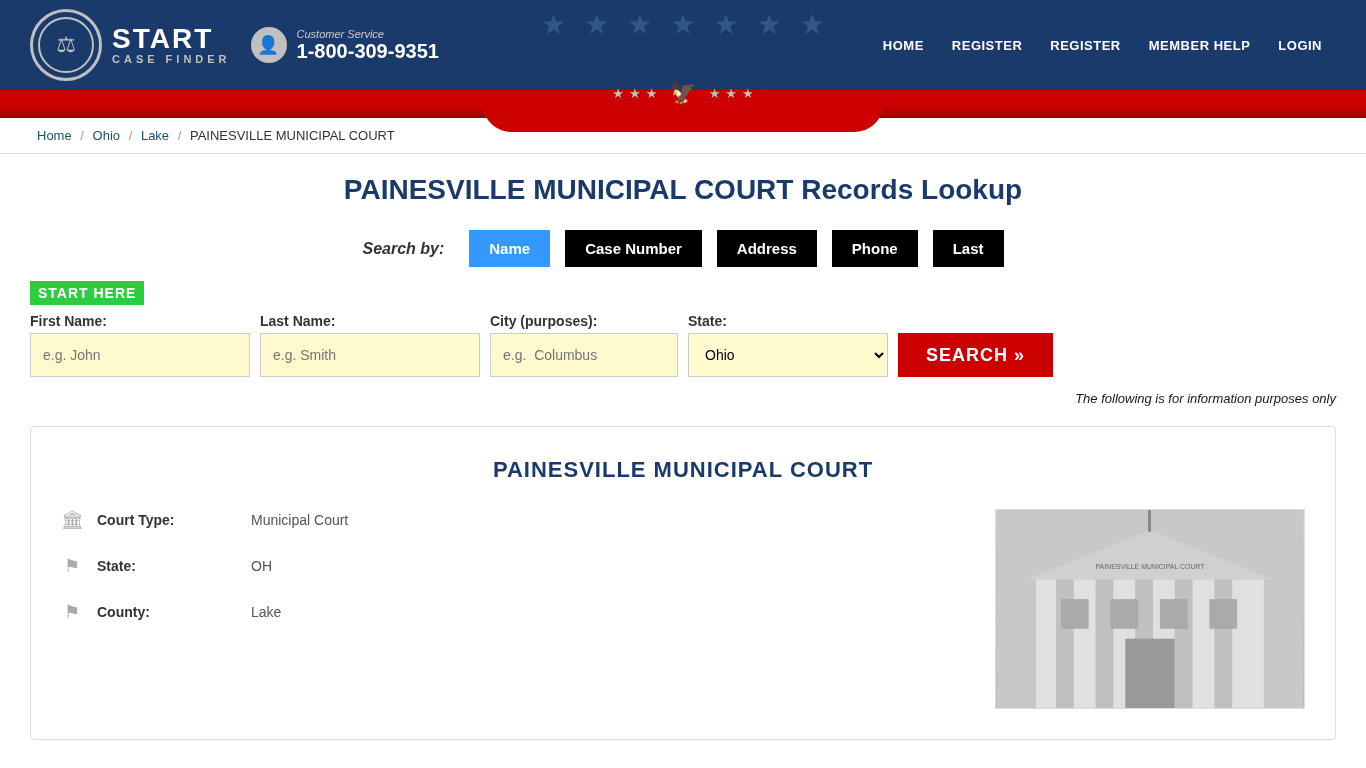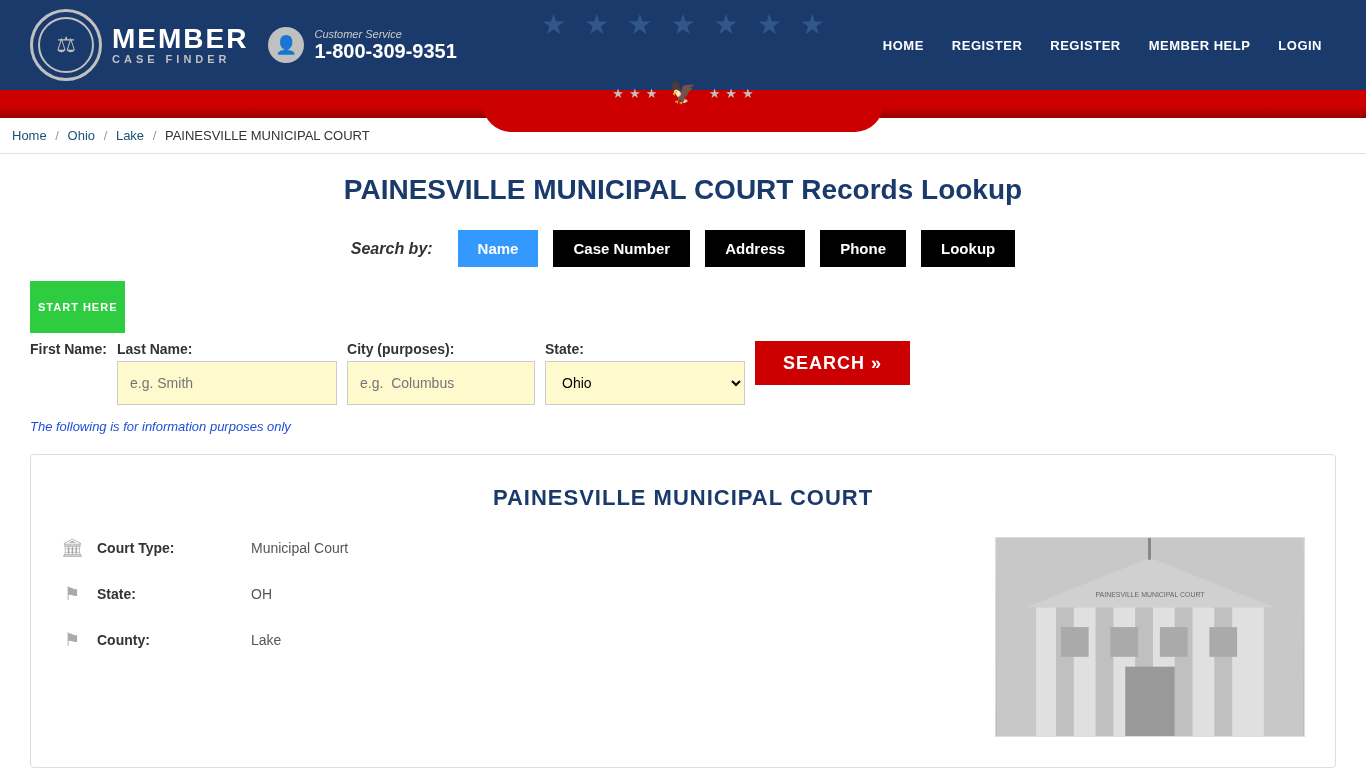--- a/index.html
+++ b/index.html
@@ -134,21 +134,21 @@
       color: #fff;
       text-decoration: none;
       font-weight: bold;
       font-size: 13px;
       padding: 0 14px;
       letter-spacing: 0.5px;
     }
 
     
     .breadcrumb-bar {
-      padding: 10px 12px;
+      padding: 10px 37px;
       border-bottom: 1px solid #e0e0e0;
       font-size: 13px;
     }
     .breadcrumb-bar a { color: #1a5276; text-decoration: none; }
     .breadcrumb-sep { margin: 0 5px; color: #999; }
     .breadcrumb-current { color: #333; }
 
     
     .main-content { padding: 20px 30px; }
 
@@ -184,29 +184,30 @@
       border: none;
       color: #fff;
     }
     .search-tab.active { background: #3399ff; }
     .search-tab.inactive { background: #000000; }
 
     .start-here-badge {
       display: inline-block;
       background: #2ecc40;
       color: #fff;
-      font-size: 11px;
-      font-weight: bold;
-      padding: 20px 8px;
+      font-size: 14px;
+      font-weight: bold;
+      padding: 4px 8px;
       letter-spacing: 1px;
       margin-bottom: 8px;
     }
 
     .form-row {
       display: flex;
+      align-items: flex-end;
       gap: 10px;
     }
     .form-group {
       display: flex;
       flex-direction: column;
       gap: 4px;
     }
     .form-group label {
       font-size: 14px;
       font-weight: bold;
@@ -232,23 +233,23 @@
       font-size: 18px;
       font-weight: bold;
       border: none;
       cursor: pointer;
       padding: 8px 28px;
       letter-spacing: 1px;
       white-space: nowrap;
     }
 
     .info-note {
-      text-align: left;
+      text-align: right;
       font-style: italic;
-      color: #1d4ed8;
+      color: #0f172a;
       font-size: 13px;
       margin-top: 14px;
     }
 
     
     .court-info-section {
       border: 1px solid #ddd;
       border-radius: 4px;
       padding: 30px;
       margin-top: 10px;
@@ -298,21 +299,21 @@
 </head>
 <body>
 
 <div class="header">
   <div style="display:flex; align-items:center; gap:20px;">
     <div class="logo-area">
       <div class="logo-circle">
         <div class="logo-inner-circle">⚖</div>
       </div>
       <div class="logo-text-block">
-        <span class="logo-court">MEMBER</span>
+        <span class="logo-court">START</span>
         <span class="logo-case-finder">CASE FINDER</span>
       </div>
     </div>
     <div class="customer-service">
       <div class="cs-icon">👤</div>
       <div class="cs-text">
         <span class="cs-label">Customer Service</span>
         <span class="cs-phone">1-800-309-9351</span>
       </div>
     </div>
@@ -367,30 +368,31 @@
 
   <h1 class="page-title">PAINESVILLE MUNICIPAL COURT Records Lookup</h1>
 
   <div class="search-section">
     <div class="search-by-row">
       <span class="search-by-label">Search by:</span>
       <button class="search-tab active">Name</button>
       <button class="search-tab inactive">Case Number</button>
       <button class="search-tab inactive">Address</button>
       <button class="search-tab inactive">Phone</button>
-      <button class="search-tab inactive">Lookup</button>
+      <button class="search-tab inactive">Last</button>
     </div>
 
     <div>
       <span class="start-here-badge">START HERE</span>
     </div>
 
     <div class="form-row">
       <div class="form-group">
         <label>First Name:</label>
+        <input class="form-input input-firstname" type="text" placeholder="e.g. John" style="">
       </div>
       <div class="form-group">
         <label>Last Name:</label>
         <input class="form-input input-lastname" type="text" placeholder="e.g. Smith" style="">
       </div>
       <div class="form-group">
         <label>City (purposes):</label>
         <input class="form-input input-city" type="text" placeholder="e.g.  Columbus" style="">
       </div>
       <div class="form-group">

